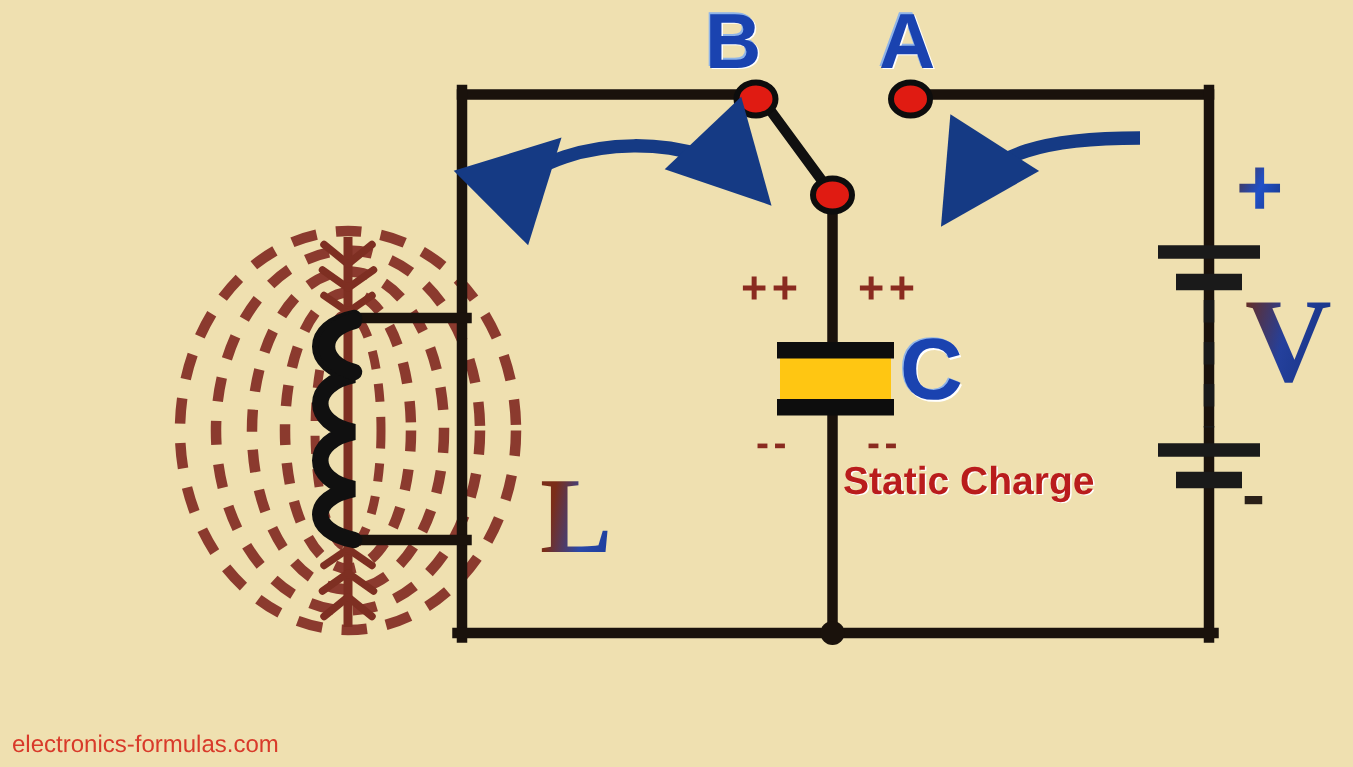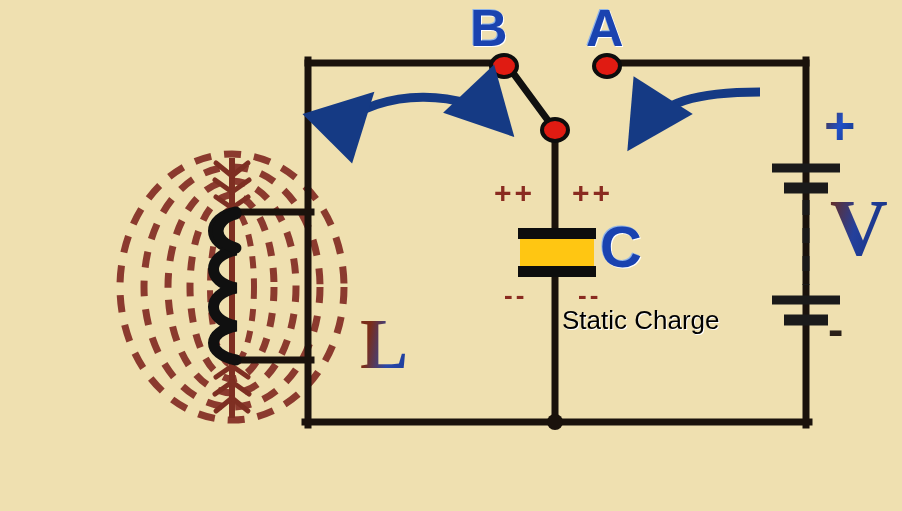--- a/index.html
+++ b/index.html
@@ -95,22 +95,22 @@
   #charge-pos-left  { left: 494px; top: 178px; }
   #charge-pos-right { left: 572px; top: 178px; }
   #charge-neg-left  { left: 504px; top: 282px; font-size: 26px; }
   #charge-neg-right { left: 578px; top: 282px; font-size: 26px; }
 
   
   #label-static {
     left: 562px;
     top: 307px;
     font-size: 26px;
-    font-weight: normal;
-    color: #000000;
+    font-weight: bold;
+    color: #b91c1c;
     text-shadow: 1px 1px 0 #ffffff;
   }
   
   #title-em {
     left: 10px;
     top: 447px;
     font-size: 40px;
     font-weight: bold;
     color: #101010;
     letter-spacing: 0px;
@@ -258,14 +258,15 @@
 
   <div class="lbl charge" id="charge-pos-right">++</div>
 
   <div class="lbl charge" id="charge-neg-left">--</div>
 
   <div class="lbl charge" id="charge-neg-right">--</div>
 
   <div class="lbl" id="label-static">Static Charge</div>
 
 
+  <div class="lbl" id="watermark">electronics-formulas.com</div>
 
 </div>
 
 </body></html>

